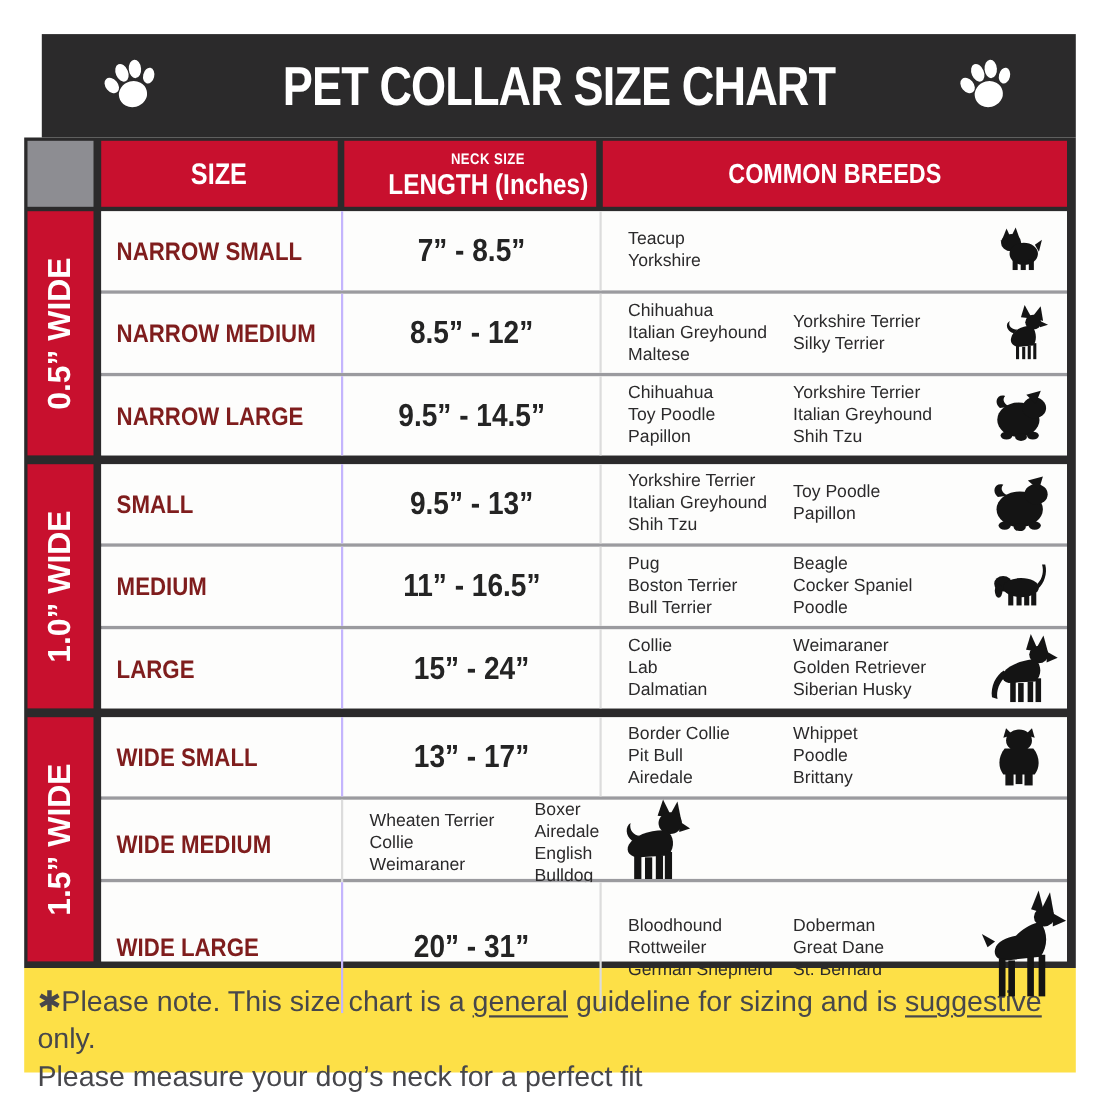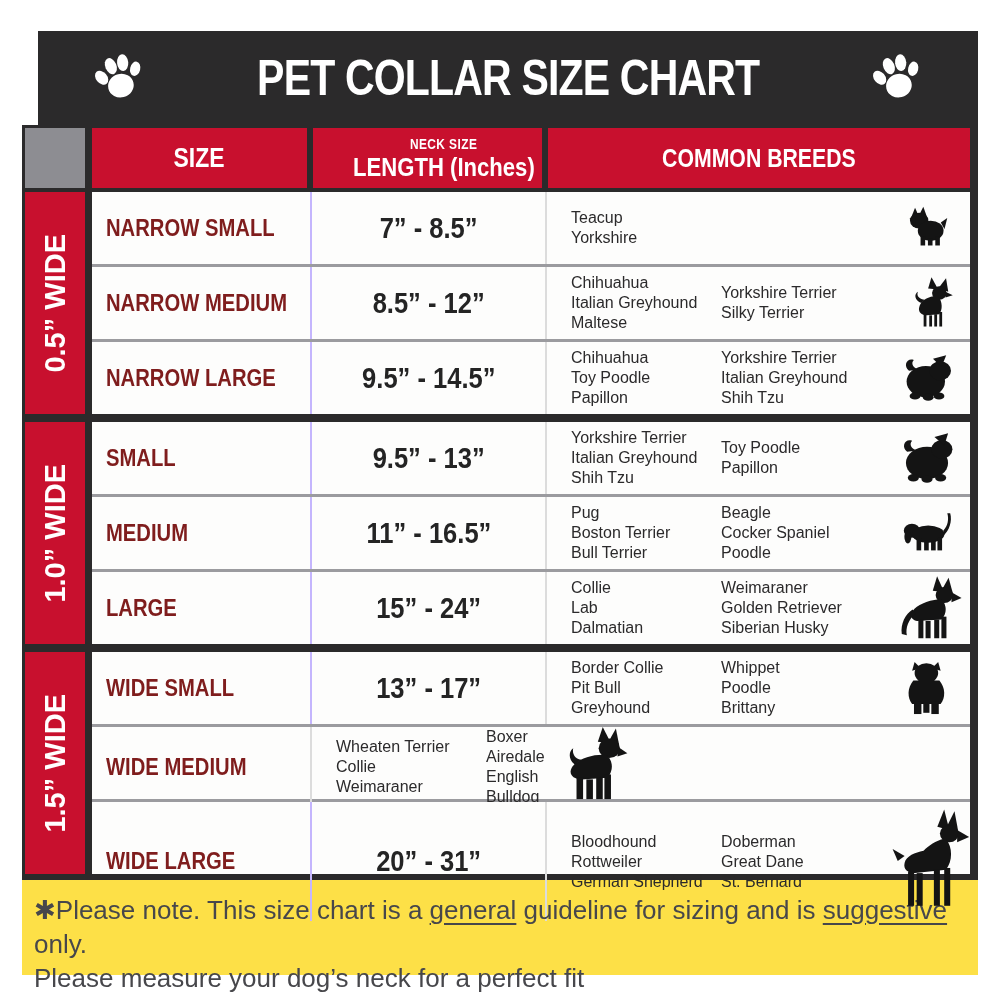--- a/index.html
+++ b/index.html
@@ -334,21 +334,21 @@
           <div class="row">
             <div class="size-cell">
                 <span class="cond">WIDE SMALL</span>
               </div>
             <div class="len-cell">
                 <span class="cond">13” - 17”</span>
               </div>
             <div class="breeds-cell">
               <div class="btxt">Border Collie
 Pit Bull
-Greyhound</div>
+Airedale</div>
               <div class="btxt">Whippet
 Poodle
 Brittany</div>
               <div class="icon-cell">
                   <svg class="dogicon" style="width:62px;height:62px" fill="currentColor">
                     <use href="#bulldog-front-icon" xlink:href="#bulldog-front-icon"></use>
                   </svg>
                 </div>
             </div>
           </div>

